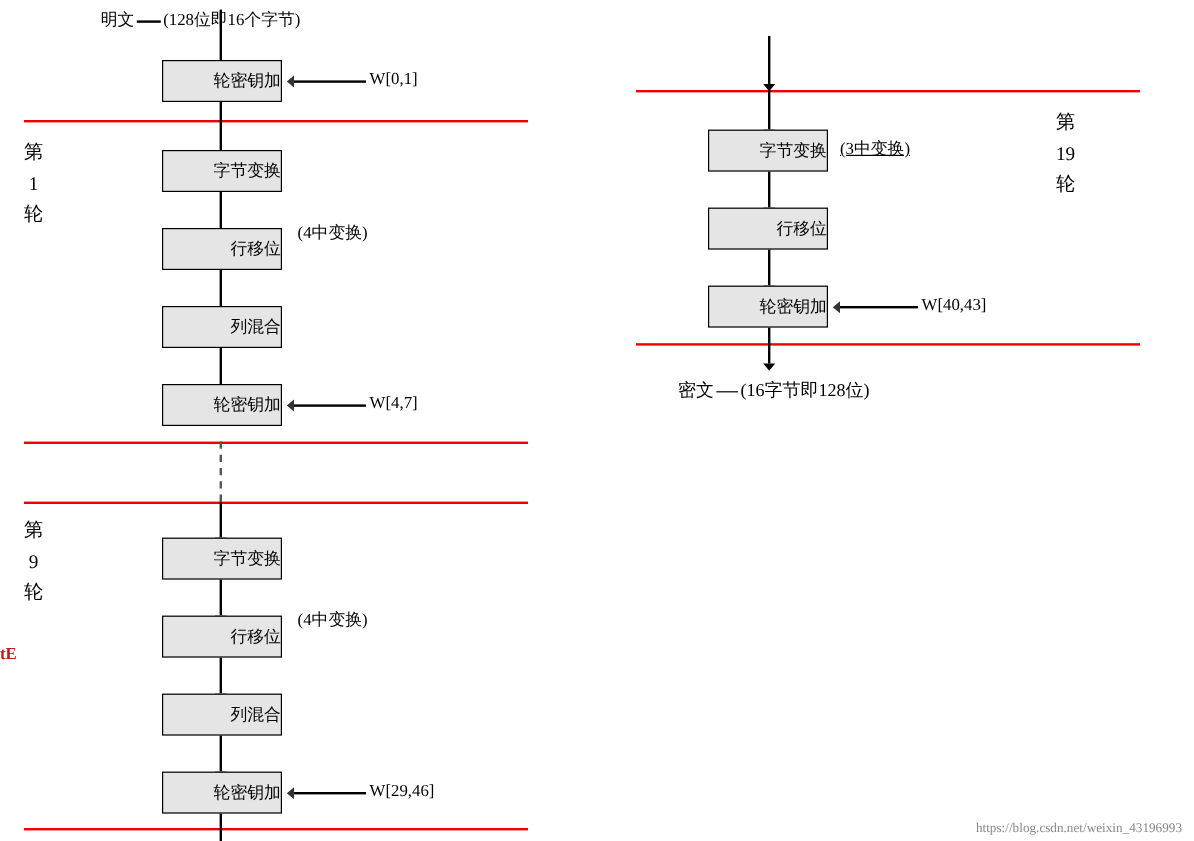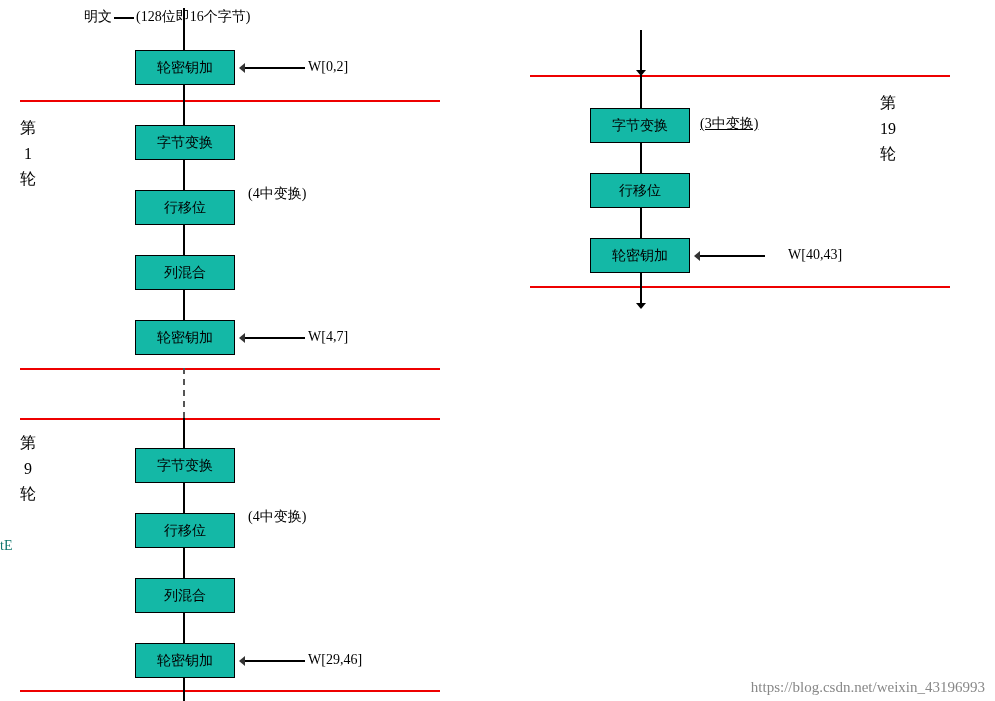--- a/index.html
+++ b/index.html
@@ -17,24 +17,24 @@
     .diagram-container {
       position: relative;
       width: 995px;
       height: 701px;
     }
 
     
     .box {
       position: absolute;
       border: 1.5px solid #000;
-      background: #14b8a6;
+      background: #e5e5e5;
       display: flex;
       align-items: center;
-      justify-content: center;
+      justify-content: flex-end;
       font-size: 14px;
     }
 
     
     .vline {
       position: absolute;
       width: 1.5px;
       background: #000;
     }
 
@@ -92,41 +92,41 @@
     .round-label {
       position: absolute;
       font-size: 16px;
       line-height: 1.6;
       text-align: center;
     }
 
     
     .watermark {
       position: absolute;
-      font-size: 15px;
+      font-size: 11px;
       color: #888;
     }
   </style>
 </head>
 <body>
 
 <div class="diagram-container">
 
   <div class="vline arrow-down" style="left:183px; top:8px; height:42px;"></div>
 
   <div class="label" style="left:84px; top:8px;">
     <span>明文</span><span style="display:inline-block; width:20px; height:1.5px; background:#000; vertical-align:middle; margin:0 2px;"></span><span>(128位即16个字节)</span>
   </div>
 
   <div class="box" style="left:135px; top:50px; width:100px; height:35px;">
     <span>轮密钥加</span>
   </div>
 
   <div class="hline arrow-left" style="left:245px; top:67px; width:60px;"></div>
-  <div class="label" style="left:308px; top:59px;">W[0,2]</div>
+  <div class="label" style="left:308px; top:59px;">W[0,1]</div>
 
   <div class="red-line" style="left:20px; top:100px; width:420px;"></div>
 
   <div class="round-label" style="left:20px; top:115px;">
     <span>第</span><br>
     <span>1</span><br>
     <span>轮</span>
   </div>
 
   <div class="vline arrow-down" style="left:183px; top:85px; height:40px;"></div>
@@ -227,24 +227,27 @@
     <span>行移位</span>
   </div>
 
   <div class="vline arrow-down" style="left:640px; top:208px; height:30px;"></div>
 
   <div class="box" style="left:590px; top:238px; width:100px; height:35px;">
     <span>轮密钥加</span>
   </div>
 
   <div class="hline arrow-left" style="left:700px; top:255px; width:65px;"></div>
-  <div class="label" style="left:788px; top:247px;">W[40,43]</div>
+  <div class="label" style="left:768px; top:247px;">W[40,43]</div>
 
   <div class="red-line" style="left:530px; top:286px; width:420px;"></div>
 
   <div class="vline arrow-down" style="left:640px; top:273px; height:30px;"></div>
 
+  <div class="label" style="left:565px; top:316px; font-size:15px;">
+    <span>密文</span><span style="display:inline-block; width:18px; height:1.5px; background:#000; vertical-align:middle; margin:0 2px;"></span><span>(16字节即128位)</span>
+  </div>
 
   <div class="watermark" style="right:10px; bottom:5px;">https://blog.csdn.net/weixin_43196993</div>
 
-  <div class="label" style="left:0px; top:538px; font-size:14px; color:#0f766e;">tE</div>
+  <div class="label" style="left:0px; top:538px; font-size:14px; color:#b91c1c;font-weight:bold;">tE</div>
 
 </div>
 
 </body></html>

